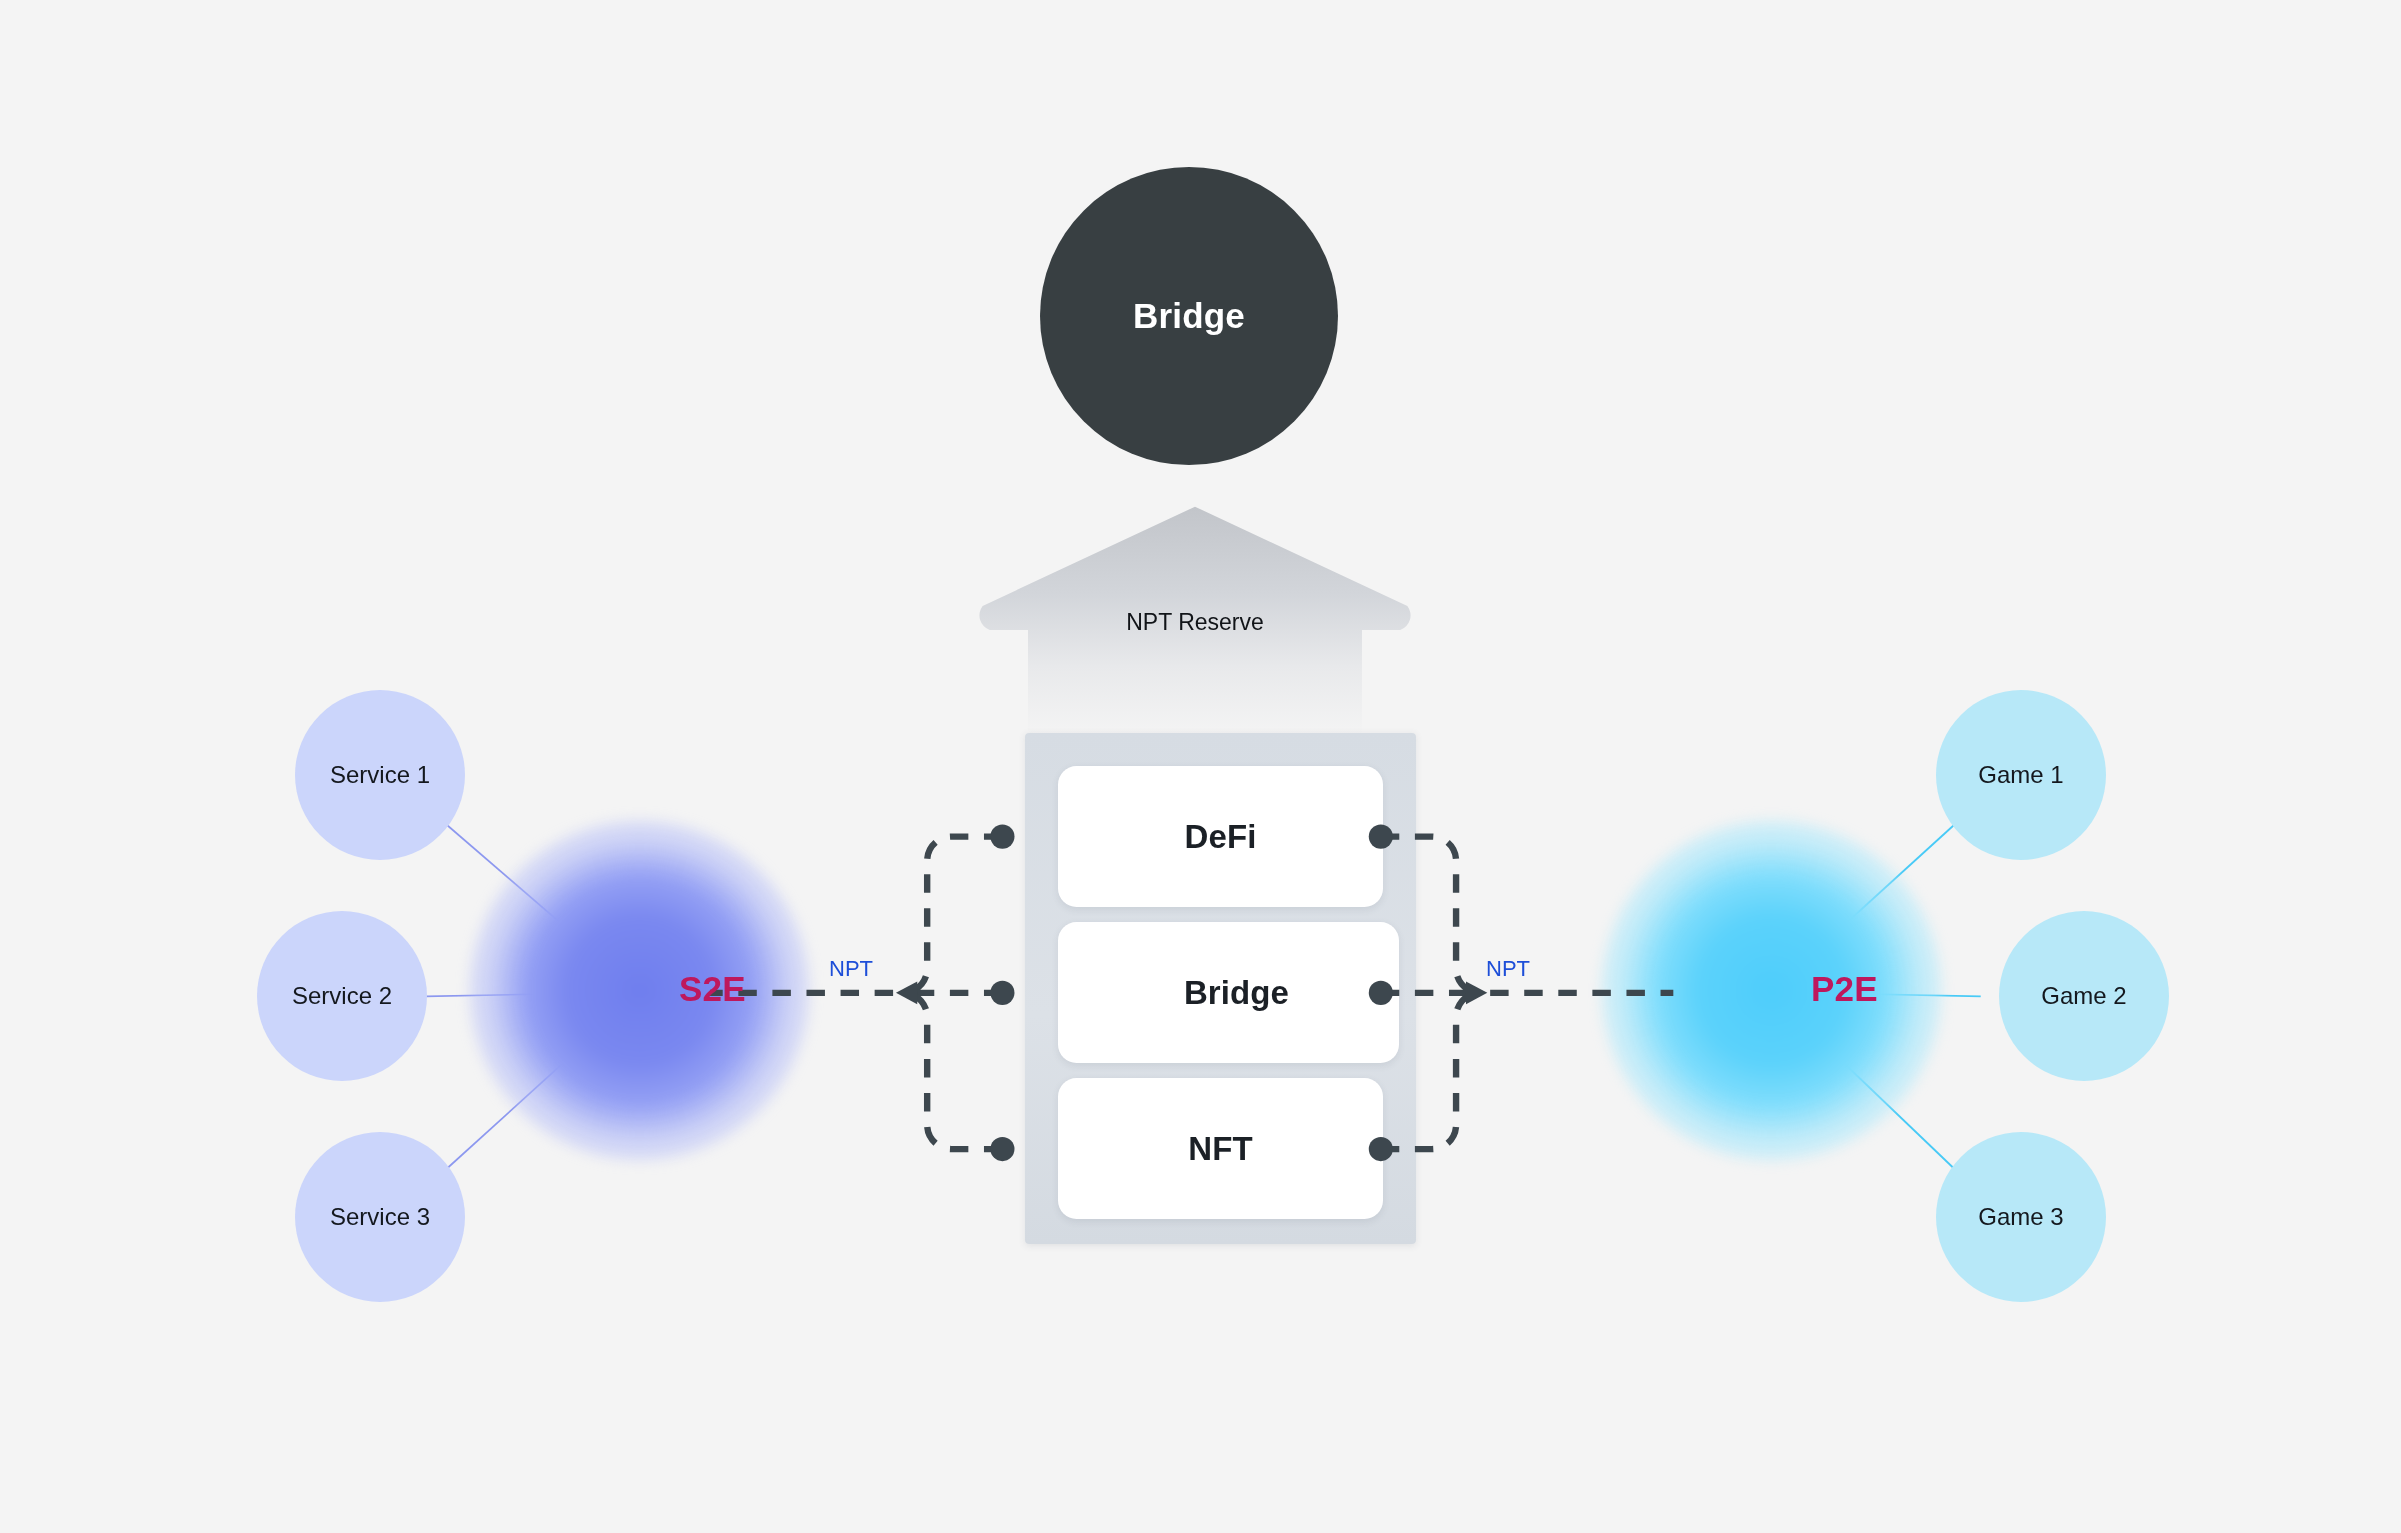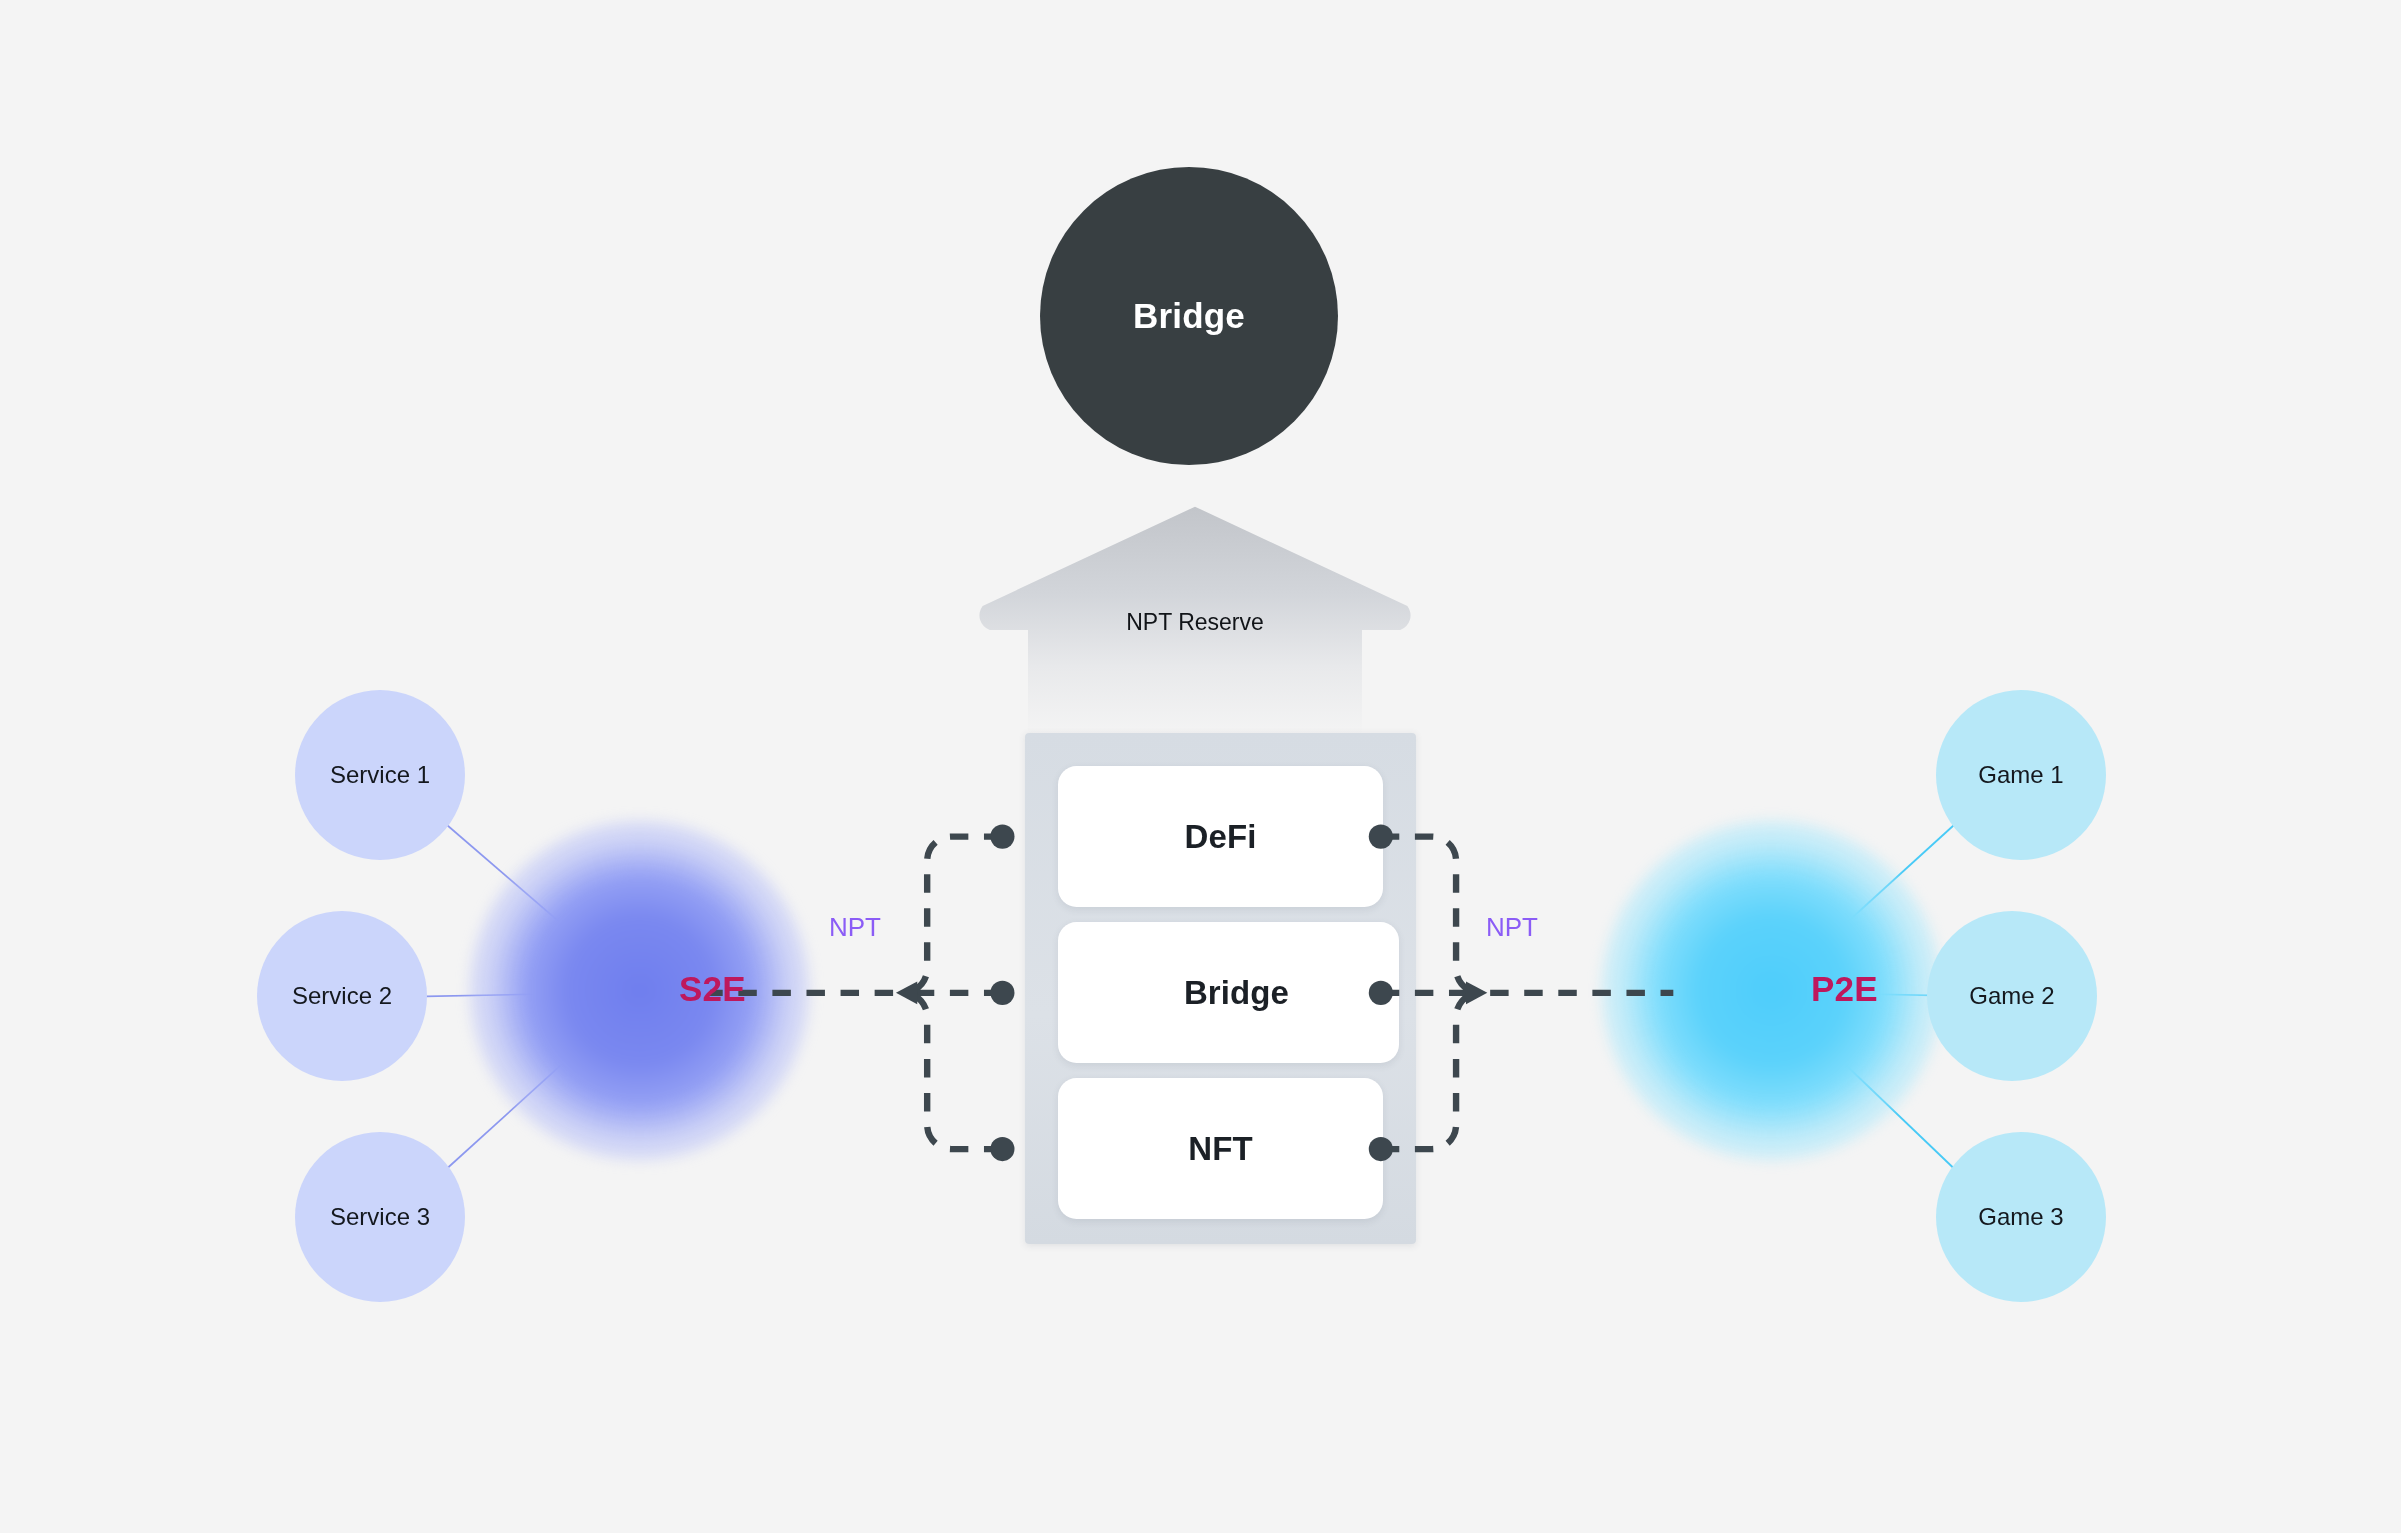--- a/index.html
+++ b/index.html
@@ -160,29 +160,30 @@
     color: #14181e;
   }
   .leaf-svc { background: #cbd5fb; }
   .leaf-game { background: #b7e8f8; }
 
   .svc-0 { left: 295px; top: 690px; width: 170px; height: 170px; }
   .svc-1 { left: 257px; top: 911px; width: 170px; height: 170px; }
   .svc-2 { left: 295px; top: 1132px; width: 170px; height: 170px; }
 
   .game-0 { left: 1936px; top: 690px; width: 170px; height: 170px; }
-  .game-1 { left: 1927px; top: 911px; width: 170px; height: 170px; }
+  .game-1 { left: 1999px; top: 911px; width: 170px; height: 170px; }
   .game-2 { left: 1936px; top: 1132px; width: 170px; height: 170px; }
 
   
   .npt-label {
     position: absolute;
-    font-size: 26px;
-    color: #8b5cf6;
+    font-size: 22px;
+    color: #1d4ed8;
     z-index: 7;
+    margin-top: 44px;
   }
   .npt-left  { left: 829px; top: 912px; }
   .npt-right { left: 1486px; top: 912px; }
 </style>
 </head>
 <body>
 
 <div id="stage">
 
   <svg id="svg-lines" class="layer" viewBox="0 0 3382 2160" preserveAspectRatio="none">

